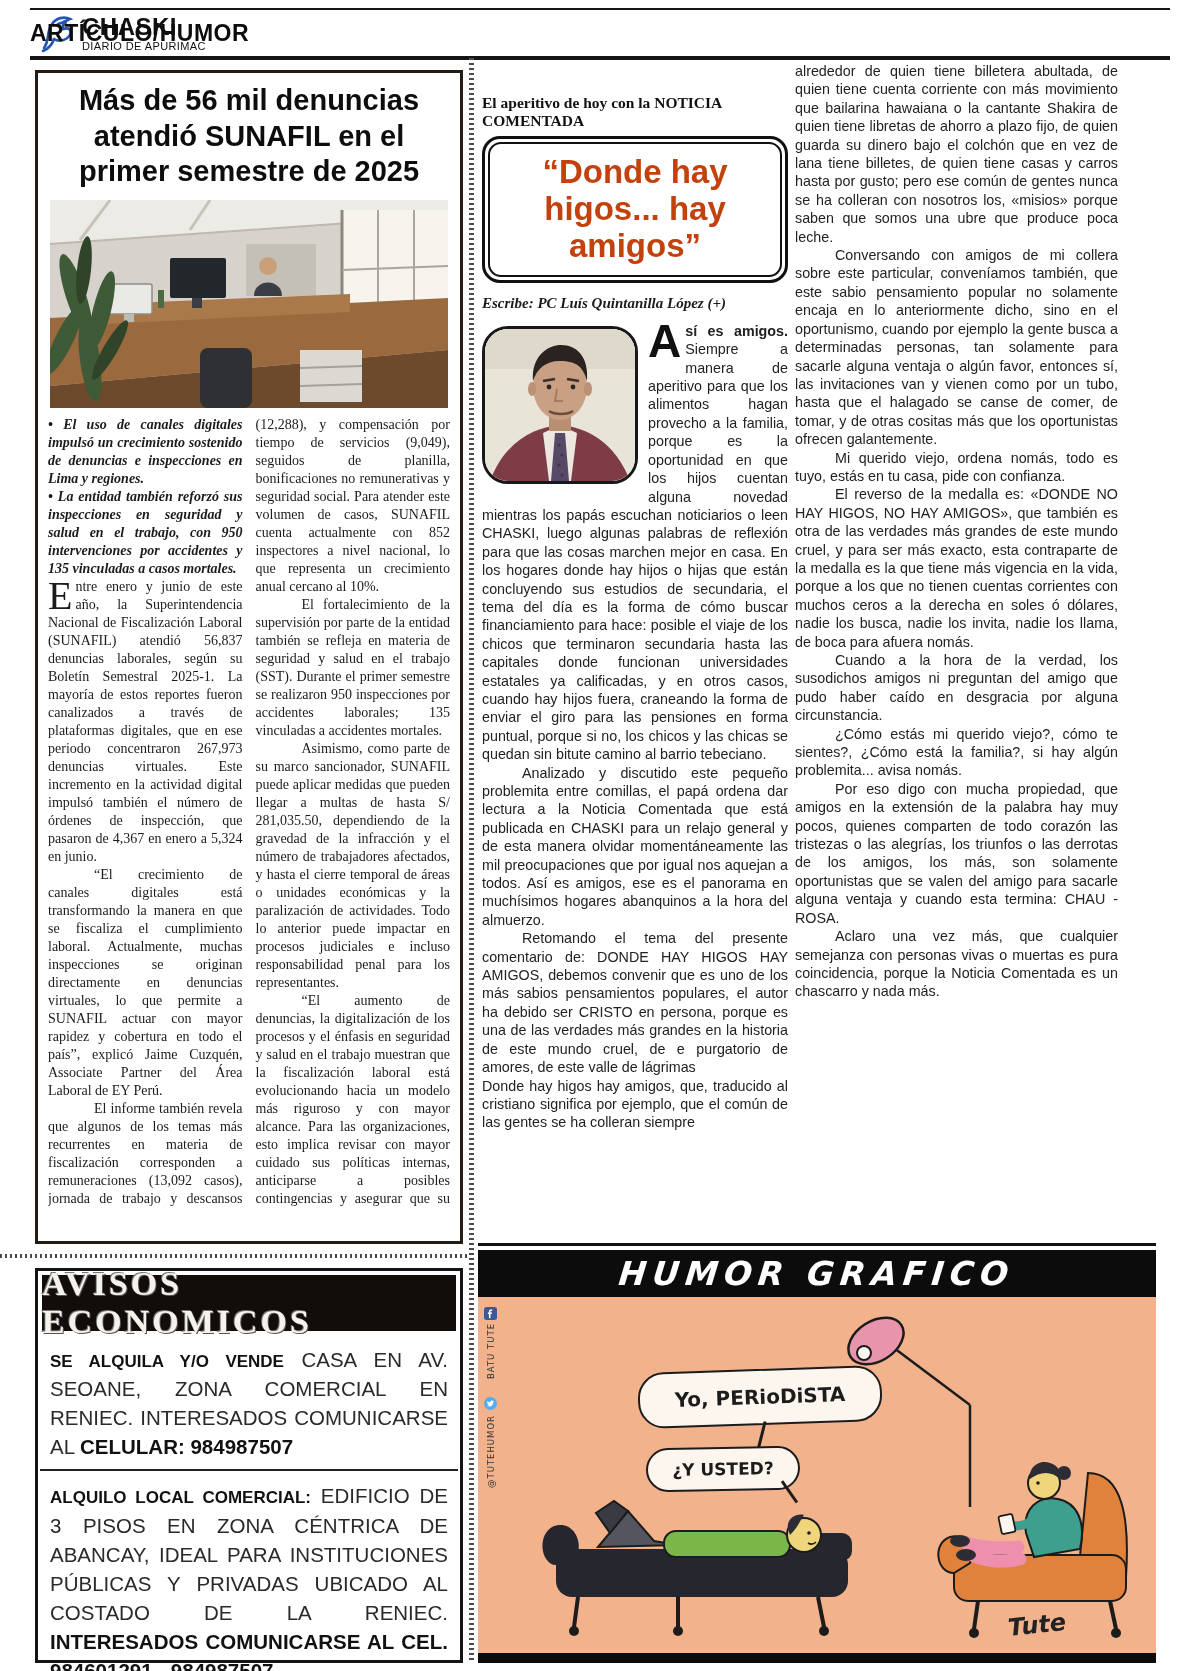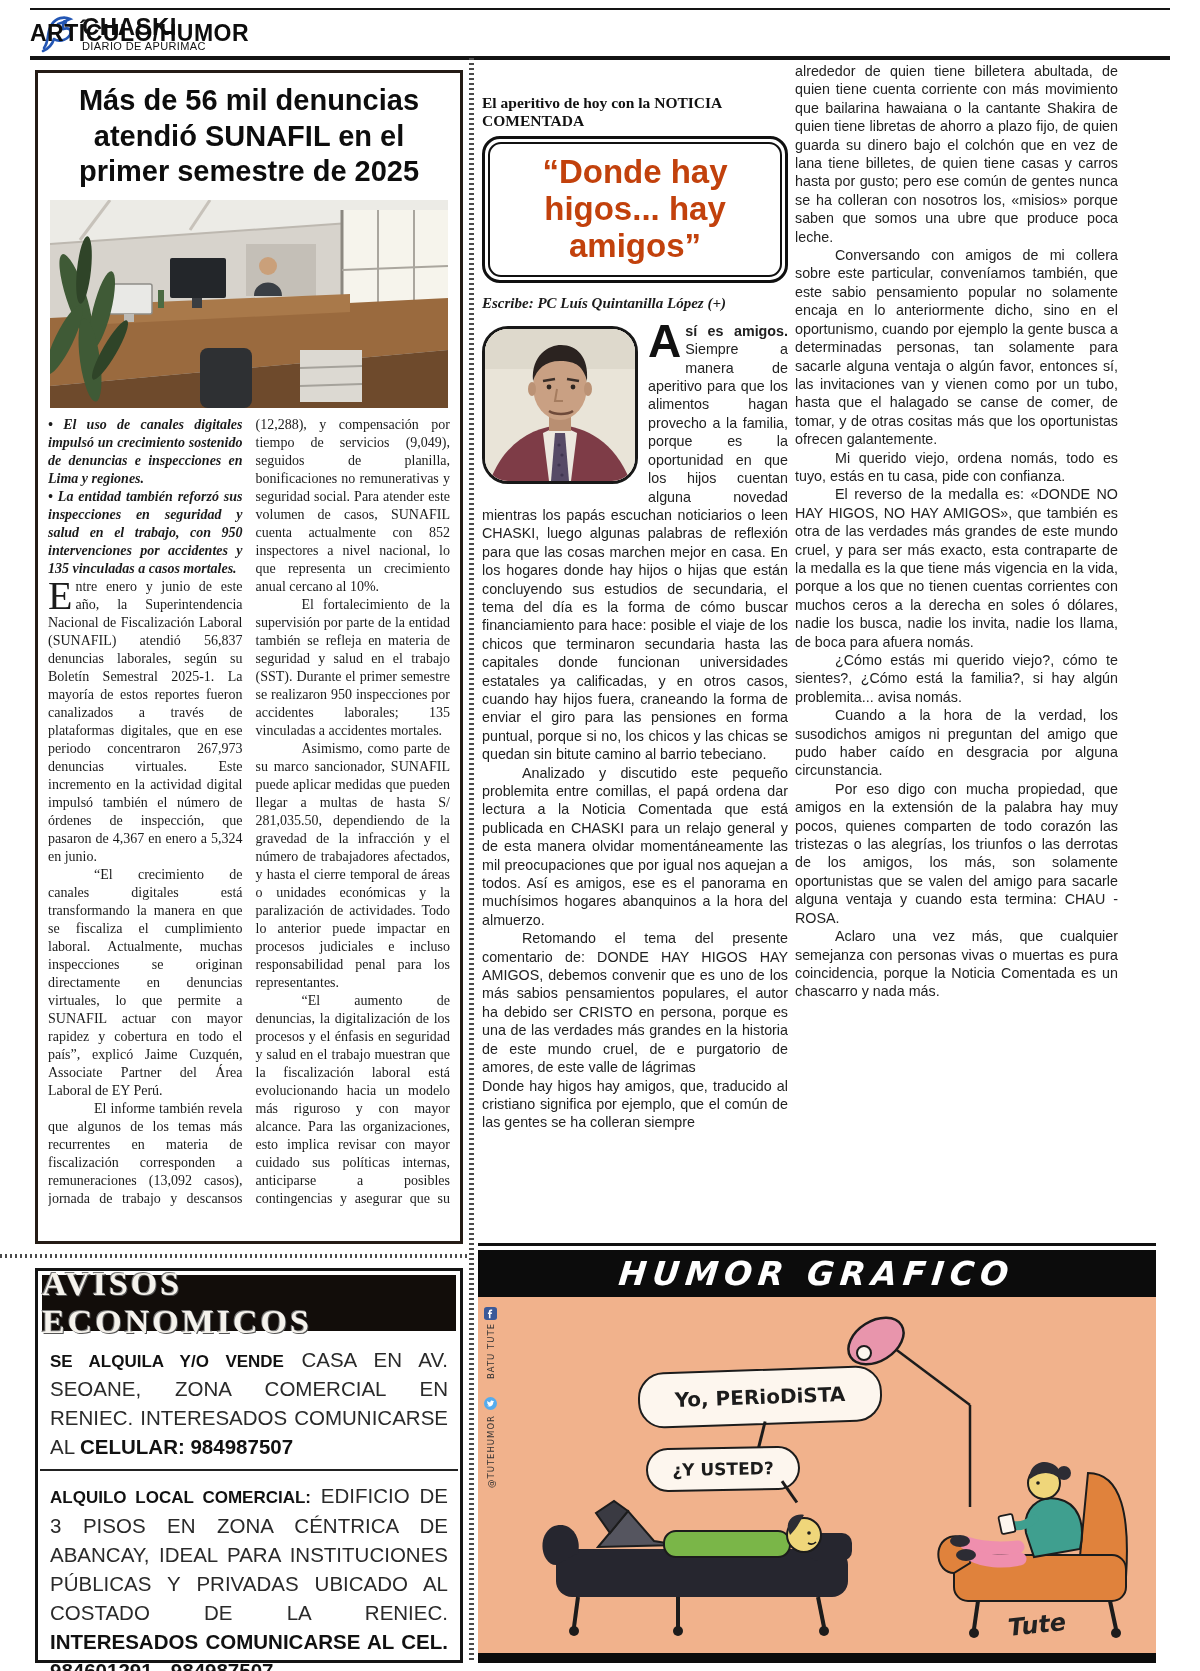--- a/index.html
+++ b/index.html
@@ -225,22 +225,22 @@
       <p>Retomando el tema del presente comentario de: DONDE HAY HIGOS HAY AMIGOS, debemos convenir que es uno de los más sabios pensamientos populares, el autor ha debido ser CRISTO en persona, porque es una de las verdades más grandes en la historia de este mundo cruel, de e purgatorio de amores, de este valle de lágrimas</p>
       <p class="no-indent">Donde hay higos hay amigos, que, traducido al cristiano significa por ejemplo, que el común de las gentes se ha colleran siempre</p>
     </div>
   </div>
 
   <div id="commentary-right" class="sans-body">
     <p class="no-indent">alrededor de quien tiene billetera abultada, de quien tiene cuenta corriente con más movimiento que bailarina hawaiana o la cantante Shakira de quien tiene libretas de ahorro a plazo fijo, de quien guarda su dinero bajo el colchón que en vez de lana tiene billetes, de quien tiene casas y carros hasta por gusto; pero ese común de gentes nunca se ha colleran con nosotros los, «misios» porque saben que somos una ubre que produce poca leche.</p>
     <p>Conversando con amigos de mi collera sobre este particular, conveníamos también, que este sabio pensamiento popular no solamente encaja en lo anteriormente dicho, sino en el oportunismo, cuando por ejemplo la gente busca a determinadas personas, tan solamente para sacarle alguna ventaja o algún favor, entonces sí, las invitaciones van y vienen como por un tubo, hasta que el halagado se canse de comer, de tomar, y de otras cositas más que los oportunistas ofrecen galantemente.</p>
     <p>Mi querido viejo, ordena nomás, todo es tuyo, estás en tu casa, pide con confianza.</p>
     <p>El reverso de la medalla es: «DONDE NO HAY HIGOS, NO HAY AMIGOS», que también es otra de las verdades más grandes de este mundo cruel, y para ser más exacto, esta contraparte de la medalla es la que tiene más vigencia en la vida, porque a los que no tienen cuentas corrientes con muchos ceros a la derecha en soles ó dólares, nadie los busca, nadie los invita, nadie los llama, de boca para afuera nomás.</p>
+    <p>Cuando a la hora de la verdad, los susodichos amigos ni preguntan del amigo que pudo haber caído en desgracia por alguna circunstancia.</p>
     <p>¿Cómo estás mi querido viejo?, cómo te sientes?, ¿Cómo está la familia?, si hay algún problemita... avisa nomás.</p>
-    <p>Cuando a la hora de la verdad, los susodichos amigos ni preguntan del amigo que pudo haber caído en desgracia por alguna circunstancia.</p>
     <p>Por eso digo con mucha propiedad, que amigos en la extensión de la palabra hay muy pocos, quienes comparten de todo corazón las tristezas o las alegrías, los triunfos o las derrotas de los amigos, los más, son solamente oportunistas que se valen del amigo para sacarle alguna ventaja y cuando esta termina: CHAU - ROSA.</p>
     <p>Aclaro una vez más, que cualquier semejanza con personas vivas o muertas es pura coincidencia, porque la Noticia Comentada es un chascarro y nada más.</p>
   </div>
 
   <div id="classifieds">
     <div class="cl-header">
       <span>AVISOS ECONOMICOS</span>
     </div>
     <div class="ad">
       <span class="ad-lead">SE ALQUILA Y/O VENDE</span><span> CASA EN AV. SEOANE, ZONA COMERCIAL EN RENIEC. INTERESADOS COMUNICARSE AL </span><span class="ad-tail">CELULAR: 984987507</span>

